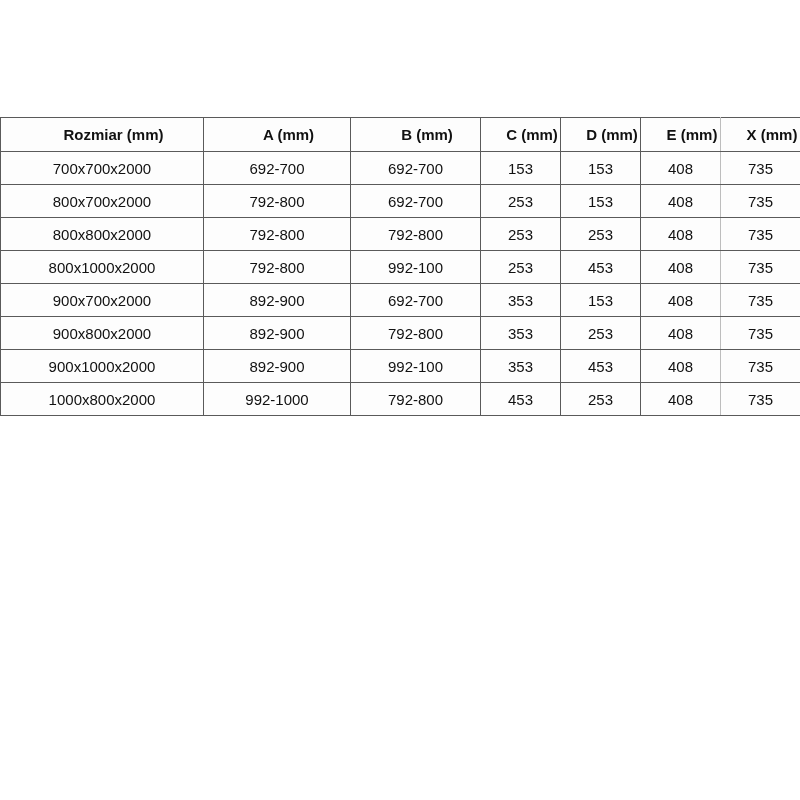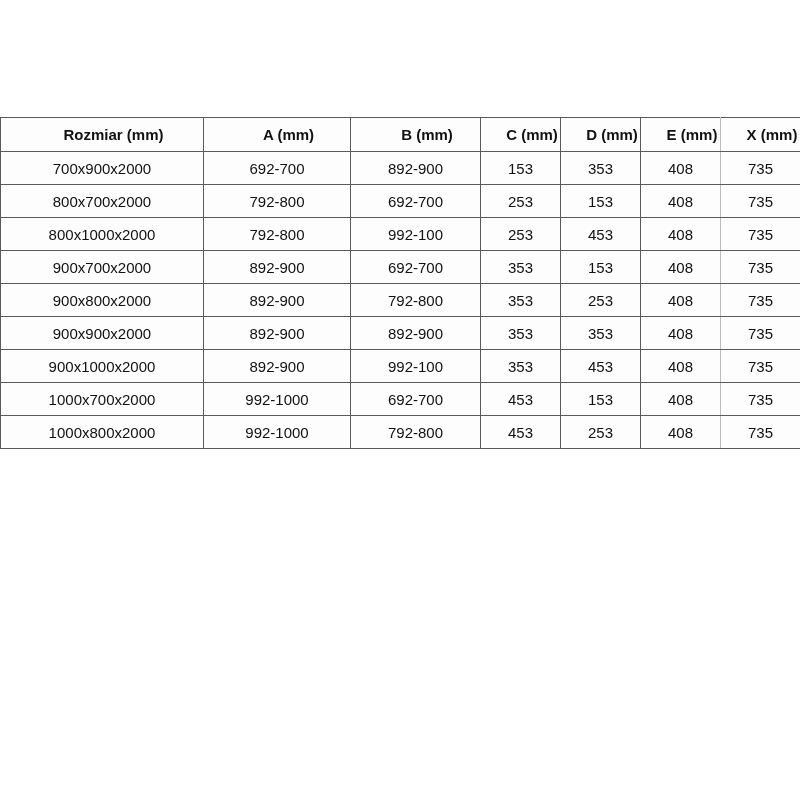--- a/index.html
+++ b/index.html
@@ -72,34 +72,43 @@
           <th>A (mm)</th>
           <th>B (mm)</th>
           <th>C (mm)</th>
           <th>D (mm)</th>
           <th>E (mm)</th>
           <th>X (mm)</th>
         </tr>
     </thead>
     <tbody>
         <tr>
-          <td>700x900x2000</td>
+          <td>700x700x2000</td>
           <td>692-700</td>
-          <td>892-900</td>
+          <td>692-700</td>
           <td>153</td>
-          <td>353</td>
+          <td>153</td>
           <td>408</td>
           <td>735</td>
         </tr>
         <tr>
           <td>800x700x2000</td>
           <td>792-800</td>
           <td>692-700</td>
           <td>253</td>
           <td>153</td>
+          <td>408</td>
+          <td>735</td>
+        </tr>
+        <tr>
+          <td>800x800x2000</td>
+          <td>792-800</td>
+          <td>792-800</td>
+          <td>253</td>
+          <td>253</td>
           <td>408</td>
           <td>735</td>
         </tr>
         <tr>
           <td>800x1000x2000</td>
           <td>792-800</td>
           <td>992-100</td>
           <td>253</td>
           <td>453</td>
           <td>408</td>
@@ -117,43 +126,25 @@
         <tr>
           <td>900x800x2000</td>
           <td>892-900</td>
           <td>792-800</td>
           <td>353</td>
           <td>253</td>
           <td>408</td>
           <td>735</td>
         </tr>
         <tr>
-          <td>900x900x2000</td>
-          <td>892-900</td>
-          <td>892-900</td>
-          <td>353</td>
-          <td>353</td>
-          <td>408</td>
-          <td>735</td>
-        </tr>
-        <tr>
           <td>900x1000x2000</td>
           <td>892-900</td>
           <td>992-100</td>
           <td>353</td>
           <td>453</td>
-          <td>408</td>
-          <td>735</td>
-        </tr>
-        <tr>
-          <td>1000x700x2000</td>
-          <td>992-1000</td>
-          <td>692-700</td>
-          <td>453</td>
-          <td>153</td>
           <td>408</td>
           <td>735</td>
         </tr>
         <tr>
           <td>1000x800x2000</td>
           <td>992-1000</td>
           <td>792-800</td>
           <td>453</td>
           <td>253</td>
           <td>408</td>

